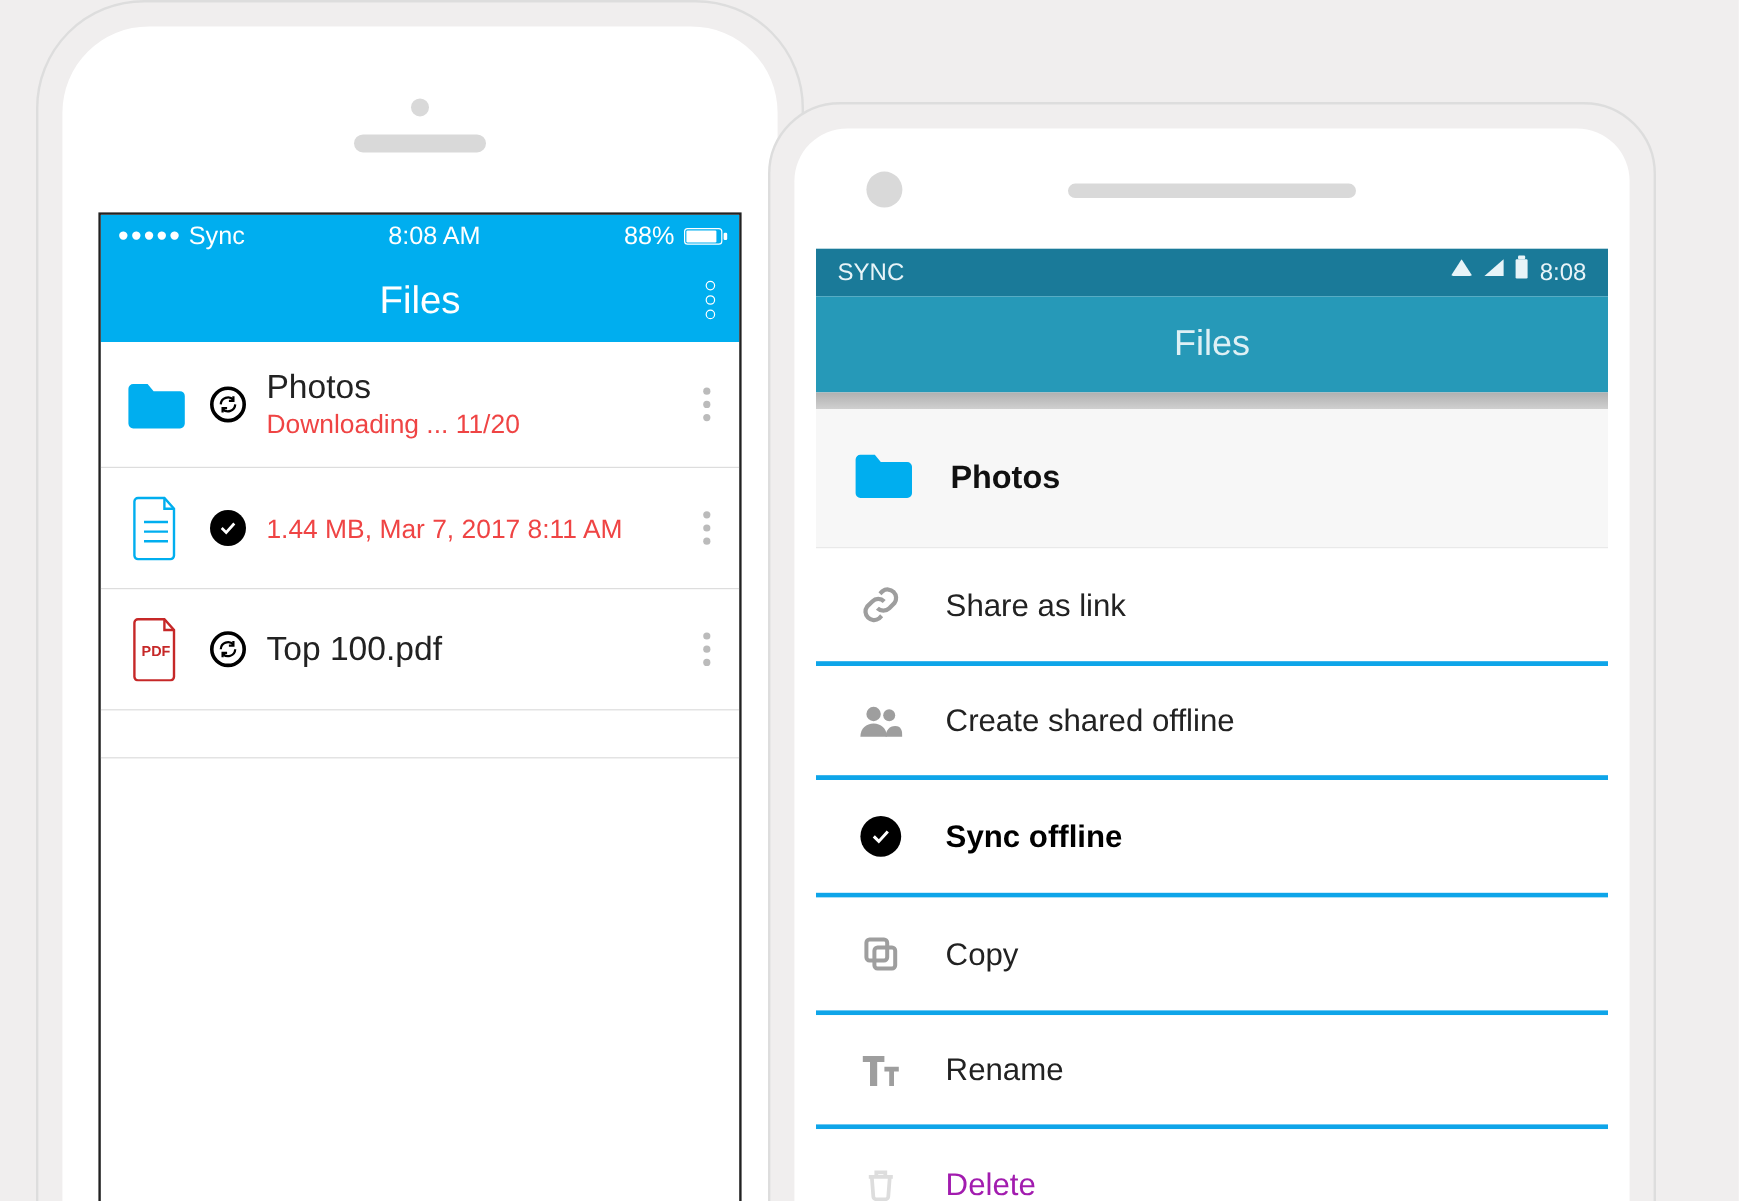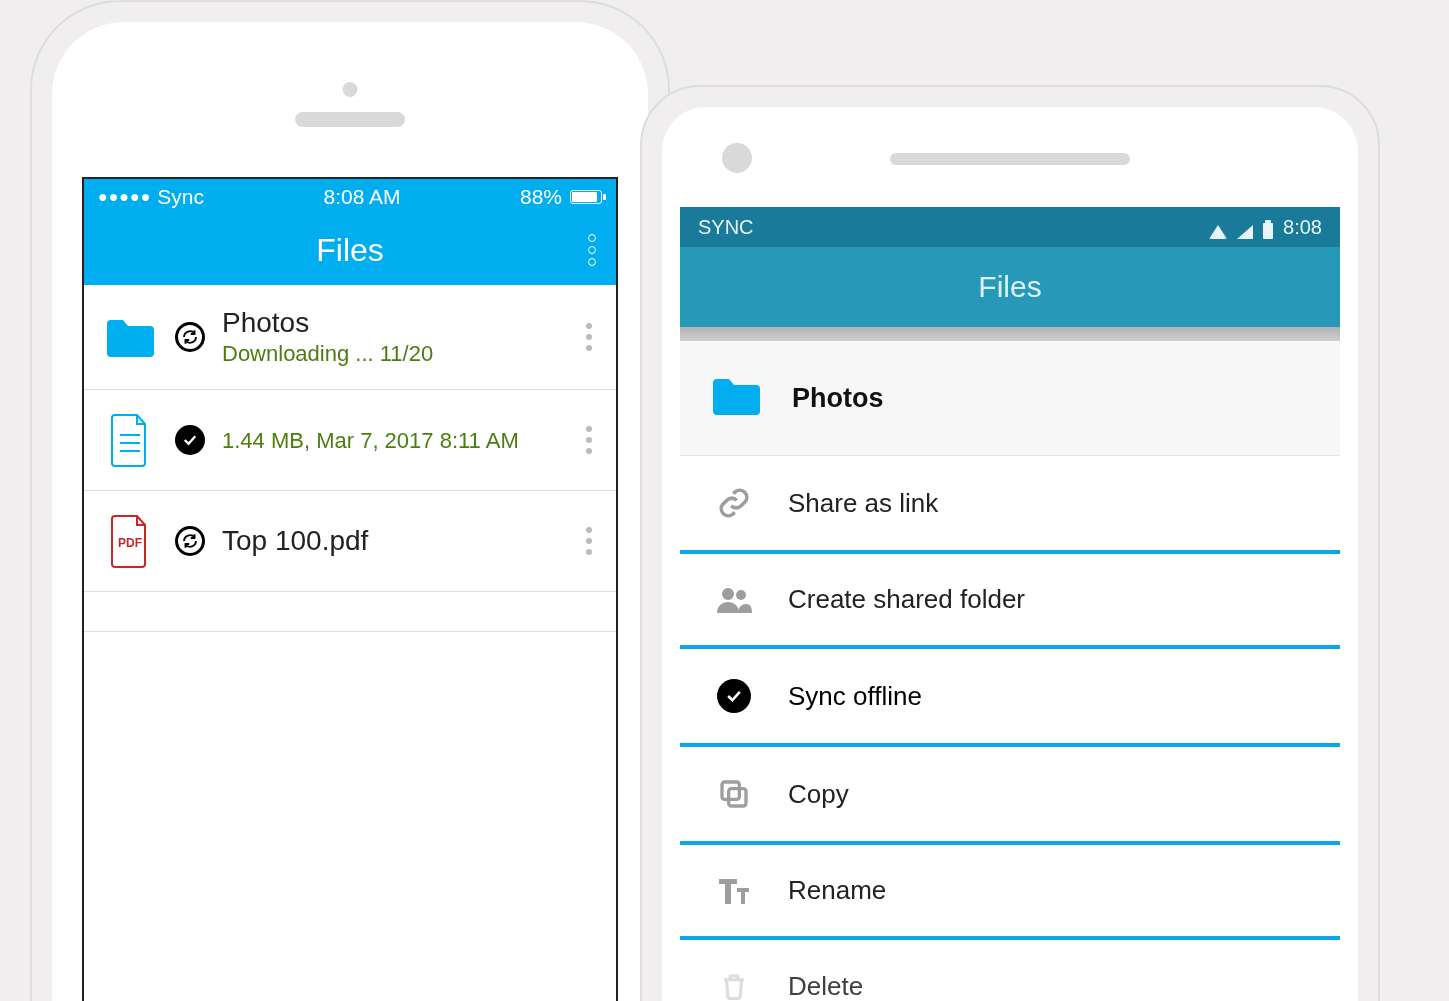--- a/index.html
+++ b/index.html
@@ -113,21 +113,21 @@
   .ios-row .thumb {
     width: 56px; height: 56px; flex: 0 0 56px;
     display:flex; align-items:center; justify-content:center;
   }
   .ios-row .badge {
     width: 32px; height: 32px; flex: 0 0 32px;
     display:flex; align-items:center; justify-content:center;
   }
   .ios-row .meta { flex:1; min-width:0; }
   .ios-row .name { font-size: 28px; color:#222; }
-  .ios-row .sub  { font-size: 22px; color:#4d7c0f; margin-top:2px; }
+  .ios-row .sub  { font-size: 22px; color:#ef4444; margin-top:2px; }
   .ios-row .more {
     display:flex; flex-direction:column; gap:5px; padding: 0 6px;
   }
   .ios-row .more span { width:6px; height:6px; background:#bbb; border-radius:50%; }
 
   
   .folder-svg { fill:#00aeef; }
   .doc-svg { stroke:#00aeef; fill:none; stroke-width:2; }
   .pdf-svg { stroke:#c62828; fill:none; stroke-width:2; }
 
@@ -189,21 +189,21 @@
   .android-screen {
     position:absolute; top:100px; left:18px; right:18px; bottom:80px;
     background:#fff; overflow:hidden;
   }
 
   .and-statusbar {
     height:40px; background:#1a7a99;
     display:flex; align-items:center; justify-content:space-between;
     color:#e8f4f8; padding:0 18px; font-size:20px;
   }
-  .and-statusbar .ricons { display:flex; align-items:flex-end; gap:10px; }
+  .and-statusbar .ricons { display:flex; align-items:flex-start; gap:10px; }
   .and-nav {
     height:80px; background:#2699b8;
     display:flex; align-items:center; justify-content:center;
     color:rgba(255,255,255,0.85); font-size:30px;
   }
   .and-shadow {
     height:14px;
     background:linear-gradient(#b0b0b0, #d0d0d0);
   }
 
@@ -214,24 +214,24 @@
     border-bottom:1px solid #e5e5e5;
   }
   .and-folderrow .fname { font-size:27px; font-weight:700; color:#111; }
 
   .and-item {
     display:flex; align-items:center; gap:34px;
     padding: 30px 34px;
     border-bottom:4px solid #0ea5e9;
     background:#fff;
   }
-  .and-item.bold .label { font-weight:400; color:#000; }
+  .and-item.bold .label { font-weight:700; color:#000; }
   .and-item .iconw { width:40px; display:flex; justify-content:center; }
   .and-item .label { font-size:26px; color:#222; }
-  .and-item.faded .label { color:#404040; }
+  .and-item.faded .label { color:#a21caf; }
   .and-item.faded svg { stroke:#ddd; }
 
   .grey-icon svg { stroke:#9e9e9e; fill:none; stroke-width:2.5; }
   .grey-fill svg { fill:#9e9e9e; }
 
   .wifi-tri {
     width:0;height:0;
     border-left:9px solid transparent;
     border-right:9px solid transparent;
     border-bottom:14px solid #e8f4f8;
@@ -412,21 +412,21 @@
 
       <div class="and-item">
         <span class="iconw grey-fill">
           <svg width="36" height="28" viewBox="0 0 36 28">
               <circle cx="12" cy="8" r="6"></circle>
               <circle cx="25" cy="9" r="5"></circle>
               <path d="M1 27c0-7 5-11 11-11s11 4 11 11Z"></path>
               <path d="M22 27c0-5 3-9 8-9s6 4 6 9Z"></path>
             </svg>
         </span>
-        <span class="label">Create shared folder</span>
+        <span class="label">Create shared offline</span>
       </div>
 
       <div class="and-item bold">
         <span class="iconw">
           <div class="circle-check" style="width:34px;height:34px;">
               <svg width="20" height="20" viewBox="0 0 24 24">
                 <polyline points="5 12 10 17 19 7"></polyline>
               </svg>
             </div>
         </span>

